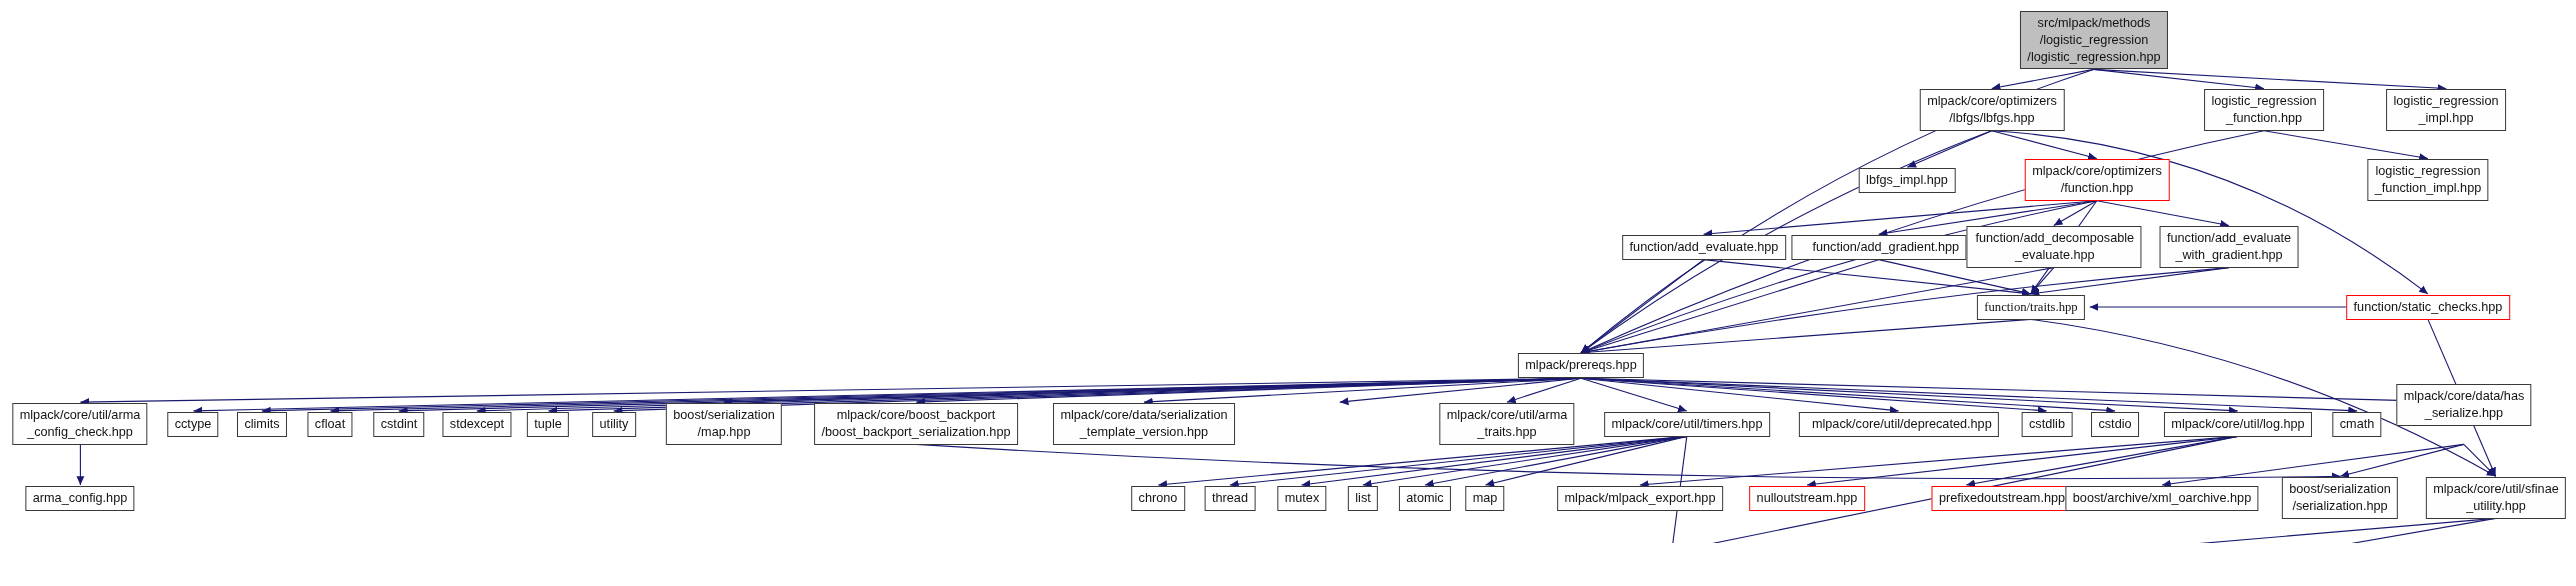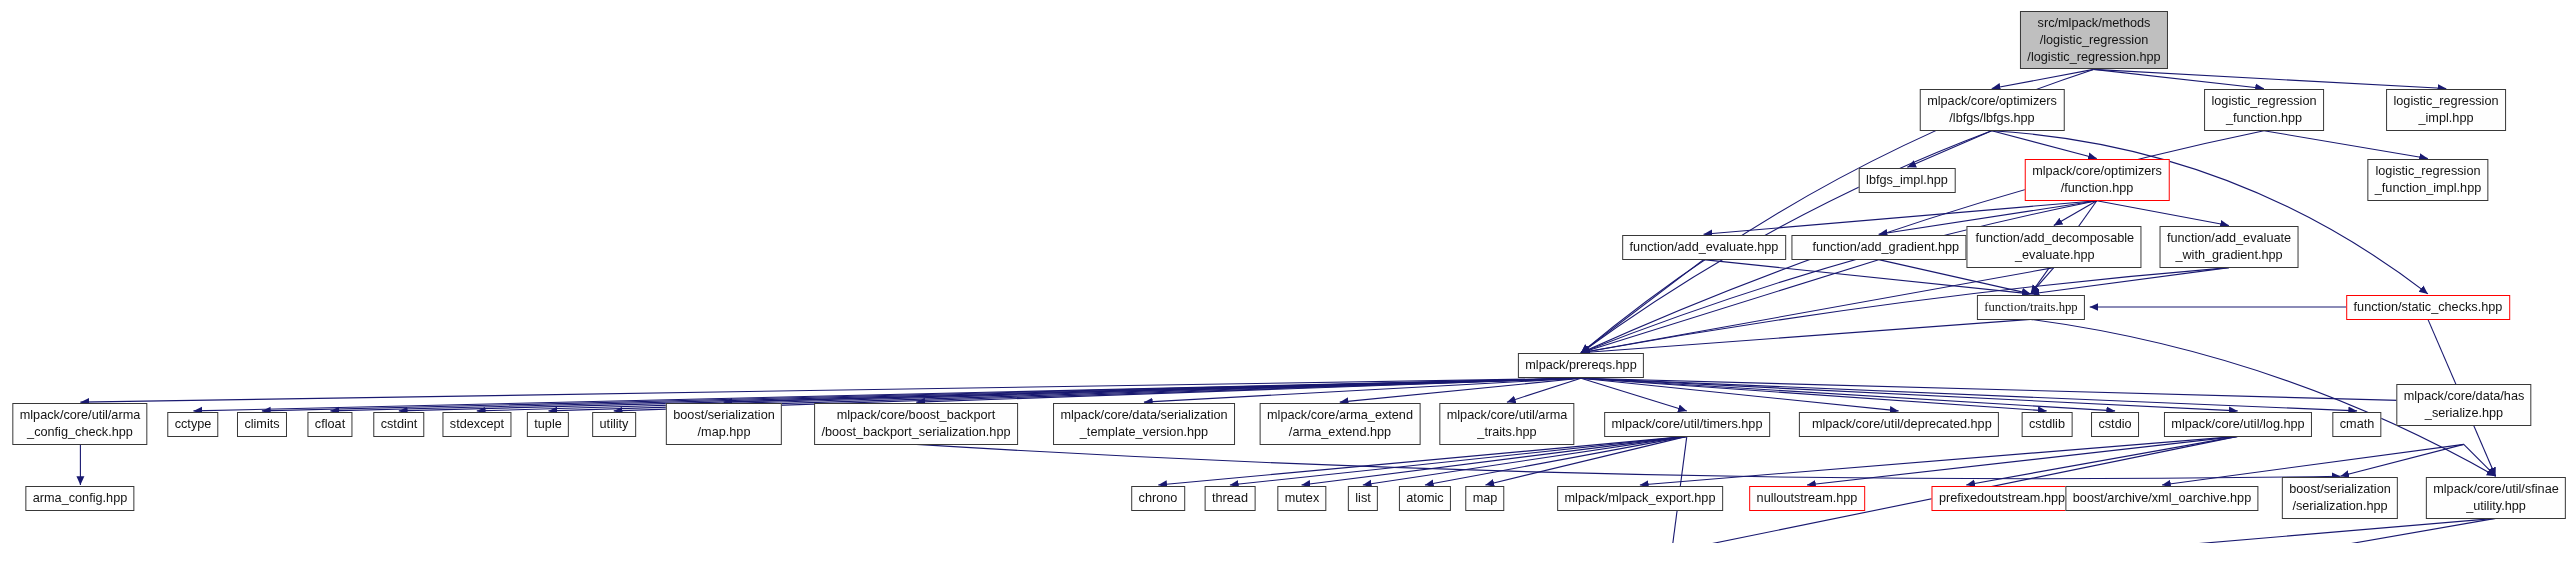--- a/index.html
+++ b/index.html
@@ -156,22 +156,20 @@
     <div class="node" style="left: 399px; top: 412px;">cstdint</div>
     <div class="node" style="left: 477px; top: 412px;">stdexcept</div>
     <div class="node" style="left: 548px; top: 412px;">tuple</div>
     <div class="node" style="left: 614px; top: 412px;">utility</div>
     <div class="node" style="left: 724px; top: 403px;">boost/serialization
 /map.hpp</div>
     <div class="node" style="left: 916px; top: 403px;">mlpack/core/boost_backport
 /boost_backport_serialization.hpp</div>
     <div class="node" style="left: 1144px; top: 403px;">mlpack/core/data/serialization
 _template_version.hpp</div>
-    <div class="node" style="left: 1340px; top: 403px;">mlpack/core/arma_extend
-/arma_extend.hpp</div>
     <div class="node" style="left: 1507px; top: 403px;">mlpack/core/util/arma
 _traits.hpp</div>
     <div class="node" style="left: 1687px; top: 412px;">mlpack/core/util/timers.hpp</div>
     <div class="node" style="left: 1899px; top: 412px; padding-left: 12px;">mlpack/core/util/deprecated.hpp</div>
     <div class="node" style="left: 2047px; top: 412px;">cstdlib</div>
     <div class="node" style="left: 2115px; top: 412px;">cstdio</div>
     <div class="node" style="left: 2238px; top: 412px;">mlpack/core/util/log.hpp</div>
     <div class="node" style="left: 2357px; top: 412px;">cmath</div>
     <div class="node" style="left: 2464px; top: 384px;">mlpack/core/data/has
 _serialize.hpp</div>

